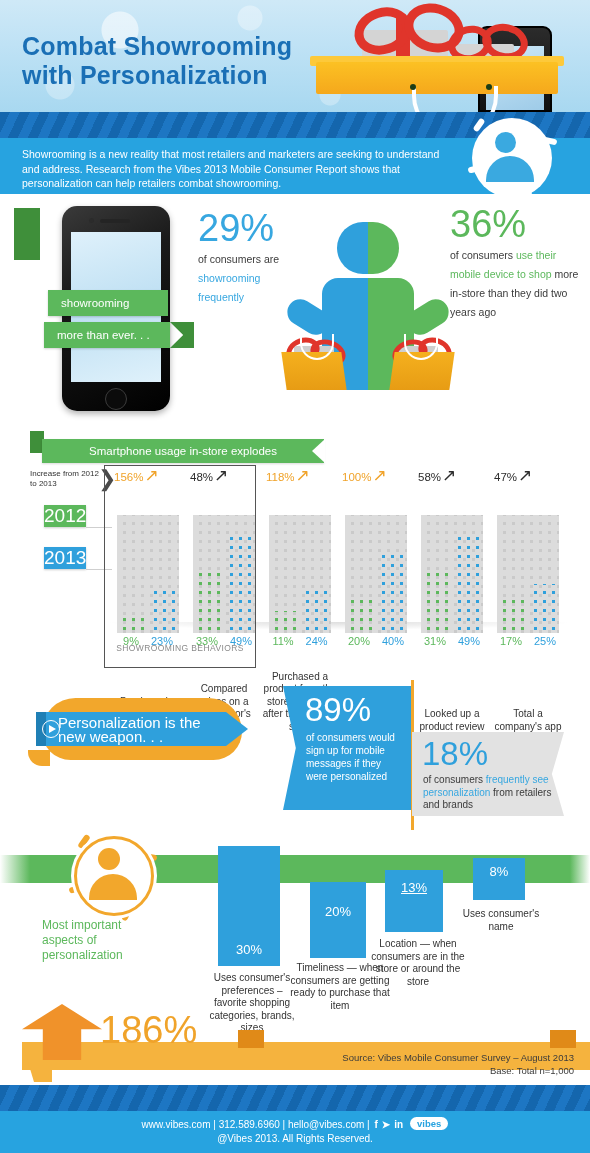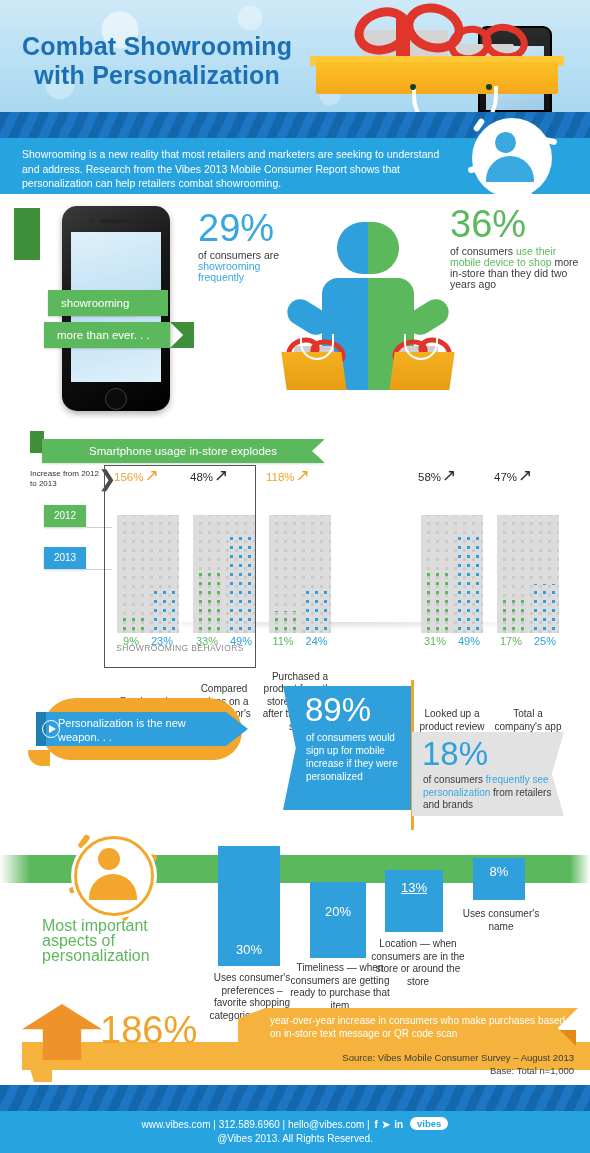--- a/index.html
+++ b/index.html
@@ -13,21 +13,20 @@
   
   .header{
     position:absolute;left:0;top:0;width:590px;height:112px;
     background:
       radial-gradient(circle at 120px 30px, rgba(255,255,255,.55) 0 18px, rgba(255,255,255,0) 19px),
       radial-gradient(circle at 250px 18px, rgba(255,255,255,.35) 0 12px, rgba(255,255,255,0) 13px),
       radial-gradient(circle at 60px 85px, rgba(255,255,255,.30) 0 14px, rgba(255,255,255,0) 15px),
       radial-gradient(circle at 330px 95px, rgba(255,255,255,.30) 0 10px, rgba(255,255,255,0) 11px),
       linear-gradient(180deg,#cfe9f7 0%,#bfe2f5 40%,#a8d8f0 100%);
     overflow:hidden;
-    text-align:center;
   }
   .title{
     position:absolute;left:22px;top:32px;
     color:#1a6fb5;font-size:25px;line-height:29px;font-weight:bold;
     letter-spacing:.2px;
   }
   
   .hdr-art{position:absolute;left:300px;top:0;width:290px;height:112px;}
   .phone-hdr{
     position:absolute;left:178px;top:26px;width:74px;height:86px;
@@ -130,21 +129,21 @@
   }
   .rr2{left:48px;top:96px;width:120px;}
   .rr3{left:44px;top:128px;width:126px;}
   .rr3:after{
     content:"";position:absolute;right:-24px;top:0;width:24px;height:26px;
     background:#3f8f3a;clip-path:polygon(0 0,100% 0,100% 100%,0 100%,55% 50%);
   }
 
   .stat{position:absolute;}
   .stat .num{font-size:38px;line-height:40px;font-weight:normal;}
-  .stat .cap{font-size:10.5px;line-height:11px;color:#3b3b3b;margin-top:2px;}
+  .stat .cap{font-size:10.5px;line-height:19px;color:#3b3b3b;margin-top:2px;}
   .s44{left:198px;top:14px;width:110px;}
   .s44 .num{color:#37a7e0;}
   .s36{left:450px;top:10px;width:130px;}
   .s36 .num{color:#5cb85c;}
   .hl-blue{color:#37a7e0;}
   .hl-green{color:#5cb85c;}
 
   
   .person{position:absolute;left:280px;top:28px;width:175px;height:180px;}
   .p-head-l{position:absolute;left:57px;top:0;width:31px;height:52px;background:#2fa0dc;border-radius:30px 0 0 30px;}
@@ -179,21 +178,21 @@
     content:"";position:absolute;right:-1px;top:0;border-top:12px solid transparent;
     border-bottom:12px solid transparent;border-right:13px solid #fff;
   }
   .gb-tail{position:absolute;left:30px;top:6px;width:14px;height:22px;background:#3f8f3a;}
   .increase-lbl{
     position:absolute;left:30px;top:44px;width:72px;font-size:8px;line-height:10px;color:#333;
   }
   .chev{position:absolute;left:98px;top:44px;font-size:22px;color:#4a4a4a;line-height:20px;font-weight:300;}
   .yearchip{
     position:absolute;width:42px;height:22px;line-height:22px;text-align:center;
-    color:#fff;font-size:10px;box-shadow:0 1px 2px rgba(0,0,0,.2);
+    color:#fff;font-size:19px;box-shadow:0 1px 2px rgba(0,0,0,.2);
   }
   .y2012{left:44px;top:80px;background:#5cb85c;}
   .y2013{left:44px;top:122px;background:#2fa0dc;}
   .yline{position:absolute;left:86px;width:26px;height:1px;background:#cfcfcf;}
   .yl1{top:102px;}
   .yl2{top:144px;}
 
   .chart-frame{
     position:absolute;left:104px;top:40px;width:152px;height:203px;
     border:1px solid #555;box-sizing:border-box;
@@ -250,21 +249,21 @@
     position:absolute;left:36px;top:32px;width:190px;height:34px;background:#2fa0dc;
   }
   .blue-arrow:after{
     content:"";position:absolute;right:-22px;top:0;border-top:17px solid transparent;
     border-bottom:17px solid transparent;border-left:22px solid #2fa0dc;
   }
   .blue-arrow-notch{
     position:absolute;left:36px;top:32px;width:10px;height:34px;background:#1f7fb5;
   }
   .ba-text{
-    position:absolute;left:58px;top:36px;width:160px;color:#fff;font-size:11px;line-height:14px;
+    position:absolute;left:58px;top:36px;width:160px;color:#fff;font-size:15px;line-height:14px;
   }
   .play-ico{
     position:absolute;left:42px;top:40px;width:18px;height:18px;border-radius:50%;
     border:1.5px solid #fff;box-sizing:border-box;
   }
   .play-ico:after{
     content:"";position:absolute;left:6px;top:4px;border-top:4.5px solid transparent;
     border-bottom:4.5px solid transparent;border-left:7px solid #fff;
   }
 
@@ -304,21 +303,21 @@
     box-shadow:0 0 0 3px #fff;
   }
   .circ-tick{position:absolute;background:#f2a72c;border-radius:3px;}
   .ct1{left:13px;top:4px;width:6px;height:15px;transform:rotate(36deg);}
   .ct2{left:74px;top:24px;width:15px;height:6px;transform:rotate(10deg);}
   .ct3{left:1px;top:56px;width:15px;height:6px;transform:rotate(-14deg);}
   .ct4{left:56px;top:76px;width:6px;height:15px;transform:rotate(26deg);}
   .circ-head{position:absolute;left:30px;top:18px;width:22px;height:22px;border-radius:50%;background:#f2a72c;}
   .circ-body{position:absolute;left:21px;top:44px;width:48px;height:26px;border-radius:26px 26px 0 0;background:#f2a72c;}
   .mostimp{
-    position:absolute;left:42px;top:88px;width:120px;color:#5cb85c;font-size:16px;line-height:15px;
+    position:absolute;left:42px;top:88px;width:120px;color:#5cb85c;font-size:12px;line-height:15px;
   }
   .abar{position:absolute;background:#2fa0dc;color:#fff;text-align:center;}
   .abar .v{position:absolute;left:0;width:100%;font-size:13px;}
   .acap{position:absolute;text-align:center;font-size:10px;line-height:12.5px;color:#333;}
 
   
   .sec5{position:absolute;left:0;top:1002px;width:590px;height:84px;}
   .bigarrow{
     position:absolute;left:22px;top:2px;width:80px;height:56px;
     background:#f0922a;
@@ -498,20 +497,34 @@
             <div class="fill green left" style="height: 22px;">
               <div class="dots"></div>
             </div>
             <div class="fill blue right" style="height: 47px;">
               <div class="dots"></div>
             </div>
           </div>
           <div class="pctrow"><span class="g">11%</span><span class="b">24%</span></div>
           <div class="barcap">Purchased a product from the store's website after they left the store</div>
         </div>
+        <div class="bargroup" style="left: 234px;">
+          <div class="arrowlbl orange">100%<span class="arrglyph">↗</span></div>
+          <div class="col-base">
+            <div class="dotgrid"></div>
+            <div class="fill green left" style="height: 39px;">
+              <div class="dots"></div>
+            </div>
+            <div class="fill blue right" style="height: 79px;">
+              <div class="dots"></div>
+            </div>
+          </div>
+          <div class="pctrow"><span class="g">20%</span><span class="b">40%</span></div>
+          <div class="barcap">Researche d a product on the store's website</div>
+        </div>
         <div class="bargroup" style="left: 310px;">
           <div class="arrowlbl dark">58%<span class="arrglyph">↗</span></div>
           <div class="col-base">
             <div class="dotgrid"></div>
             <div class="fill green left" style="height: 61px;">
               <div class="dots"></div>
             </div>
             <div class="fill blue right" style="height: 96px;">
               <div class="dots"></div>
             </div>
@@ -541,21 +554,21 @@
     <div class="cloud"></div>
     <div class="cloud-tail"></div>
     <div class="blue-arrow"></div>
     <div class="blue-arrow-notch"></div>
     <div class="play-ico"></div>
     <div class="ba-text">Personalization is the new weapon. . .</div>
 
     <div class="poleline"></div>
     <div class="flag89">
       <div class="big">89%</div>
-      <div class="sm">of consumers would sign up for mobile increase if they were personalized</div>
+      <div class="sm">of consumers would sign up for mobile messages if they were personalized</div>
     </div>
     <div class="flag18">
       <div class="big">18%</div>
       <div class="sm"><span>of consumers </span><span class="hl-blue">frequently see personalization </span><span>from retailers and brands</span></div>
     </div>
   </div>
 
   <div class="sec4">
     <div class="greenbar"></div>
     <div class="circ-ico">
@@ -588,23 +601,20 @@
       </div>
   </div>
 
   <div class="sec5">
     <div class="orangeband"></div>
     <div class="band-left-taper"></div>
     <div class="bigarrow"></div>
     <div class="num186">186%</div>
     <div class="flagfold"></div>
     <div class="flagfold2"></div>
-    <div class="orangeflag">
-      <div class="t">year-over-year increase in consumers who make purchases based on in-store text message or QR code scan</div>
-    </div>
     <div class="srcnote">
       <span>Source: Vibes Mobile Consumer Survey – August 2013</span><br>
       <span>Base: Total n=1,000</span>
     </div>
   </div>
 
   <div class="stripe-band stripe-bottom"></div>
 
   <div class="footer">
     <div class="line1">

